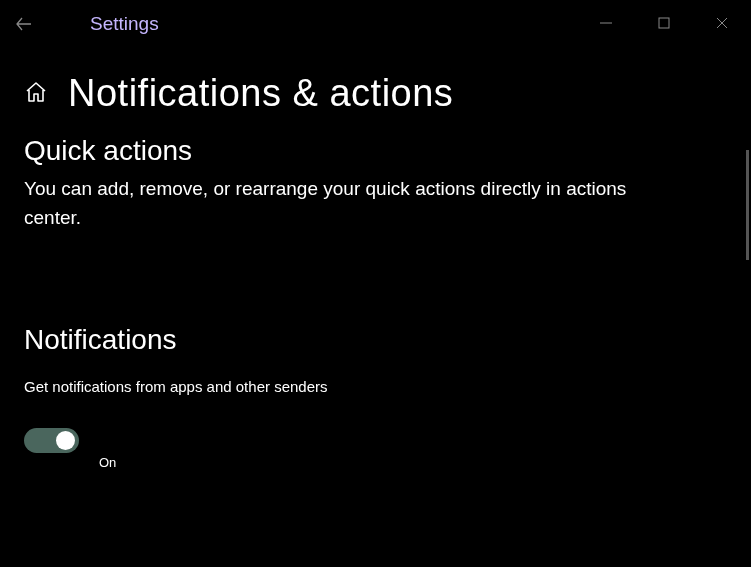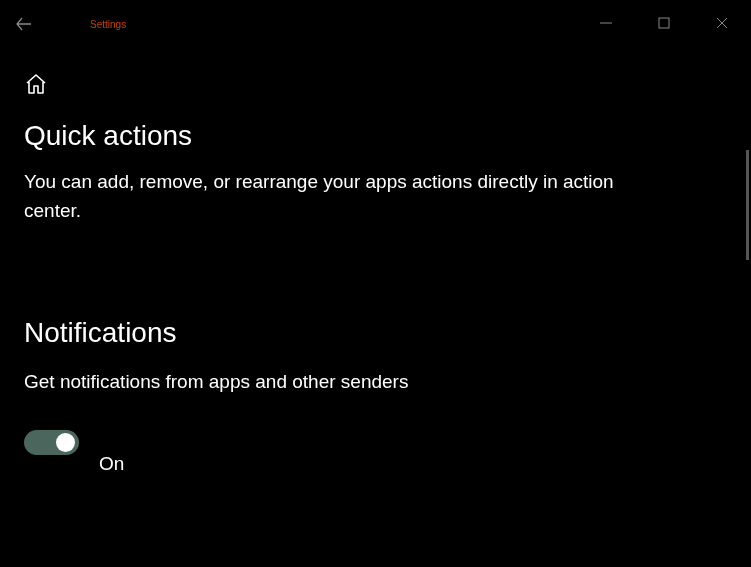--- a/index.html
+++ b/index.html
@@ -21,23 +21,23 @@
     .back-btn {
       width: 48px;
       height: 48px;
       display: flex;
       align-items: center;
       justify-content: center;
       color: #999;
       cursor: pointer;
     }
     .titlebar-title {
-      font-size: 10px;
+      font-size: 19px;
       padding-left: 42px;
-      color: #c2410c;
+      color: #c4b5fd;
     }
     .titlebar-spacer { flex: 1; }
     .window-controls {
       display: flex;
       height: 48px;
     }
     .window-btn {
       width: 58px;
       height: 46px;
       display: flex;
@@ -59,41 +59,41 @@
       font-size: 38px;
       font-weight: 350;
       letter-spacing: 0.5px;
     }
     .content {
       padding: 0 24px;
     }
     .section-heading {
       font-size: 28px;
       font-weight: 350;
-      margin-bottom: 16px;
+      margin-bottom: 8px;
     }
     .section-heading.second {
       margin-top: 92px;
       margin-bottom: 22px;
     }
     .description {
       font-size: 19px;
       line-height: 1.5;
       color: #fff;
       max-width: 640px;
     }
     .link {
       display: inline-block;
       margin-top: 32px;
       color: #7a9a8e;
       font-size: 19px;
       cursor: pointer;
     }
     .setting-label {
-      font-size: 19px;
+      font-size: 15px;
       color: #fff;
       margin-bottom: 16px;
     }
     .toggle-row {
       display: flex;
       align-items: center;
       gap: 20px;
     }
     .toggle {
       width: 55px;
@@ -106,21 +106,21 @@
     .toggle-thumb {
       position: absolute;
       right: 4px;
       top: 3px;
       width: 19px;
       height: 19px;
       background: #fff;
       border-radius: 50%;
     }
     .toggle-status {
-      font-size: 19px;
+      font-size: 13px;
       color: #fff;
       margin-top: 44px;
     }
     .scrollbar {
       position: absolute;
       right: 2px;
       top: 150px;
       width: 3px;
       height: 110px;
       background: #555;
@@ -155,25 +155,26 @@
     </div>
   </div>
 </div>
 
 <div class="header">
   <span class="home-icon">
     <svg width="24" height="24" viewBox="0 0 24 24">
       <path d="M3 11 L12 3 L21 11 M5 10 L5 21 L10 21 L10 14 L14 14 L14 21 L19 21 L19 10" stroke="#fff" stroke-width="1.6" fill="none" stroke-linejoin="round"></path>
     </svg>
   </span>
+  <h1 class="page-title">Notifications &amp; actions</h1>
 </div>
 
 <div class="content">
   <h2 class="section-heading">Quick actions</h2>
-  <p class="description">You can add, remove, or rearrange your apps actions directly in action center.</p>
+  <p class="description">You can add, remove, or rearrange your quick actions directly in actions center.</p>
 
   <h2 class="section-heading second">Notifications</h2>
   <p class="setting-label">Get notifications from apps and other senders</p>
   <div class="toggle-row">
     <div class="toggle">
       <div class="toggle-thumb"></div>
     </div>
     <span class="toggle-status">On</span>
   </div>
 </div>

